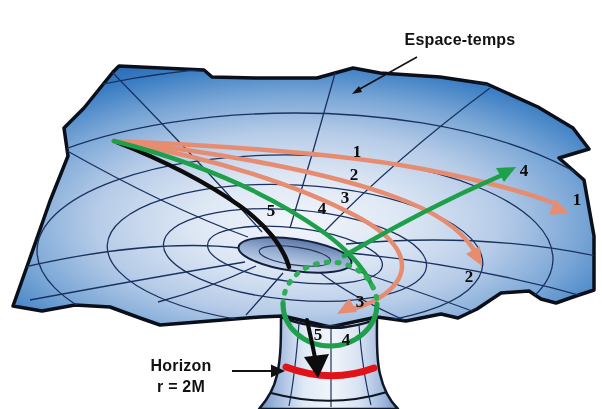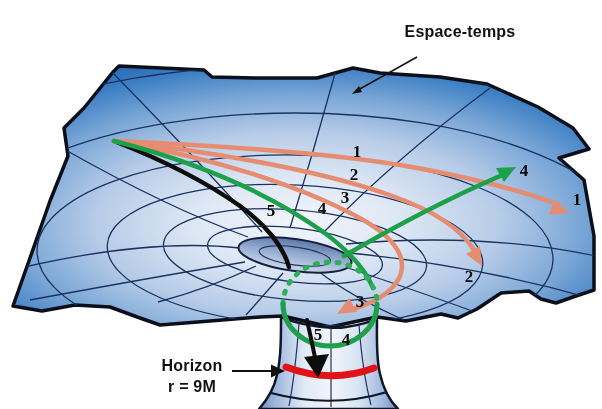--- a/index.html
+++ b/index.html
@@ -137,26 +137,26 @@
   <g>
     <line x1="417" y1="57" x2="358" y2="90" stroke="#111" stroke-width="1.5"></line>
     <polygon points="352,94 359,86 362,92" fill="#111"></polygon>
   </g>
   <g>
     <line x1="232" y1="371" x2="272" y2="371" stroke="#111" stroke-width="1.8"></line>
     <polygon points="285,371 271,364.5 271,377.5" fill="#111"></polygon>
   </g>
 </svg>
 
-<div class="lbl" style="left:460px;top:32px">
+<div class="lbl" style="left:460px;top:40px">
   <span>Espace-temps</span><br>
 </div>
-<div class="lbl" style="left:192px;top:377px">
+<div class="lbl" style="left:181px;top:377px">
   <span>Horizon</span><br>
-  <span>r = 9M</span>
+  <span>r = 2M</span>
 </div>
 
 <span class="num" style="left:357px;top:152px">1</span>
 <span class="num" style="left:354px;top:175px">2</span>
 <span class="num" style="left:345px;top:198px">3</span>
 <span class="num" style="left:322px;top:209px">4</span>
 <span class="num" style="left:271px;top:211px">5</span>
 <span class="num" style="left:524px;top:171px">4</span>
 <span class="num" style="left:577px;top:200px">1</span>
 <span class="num" style="left:469px;top:277px">2</span>

